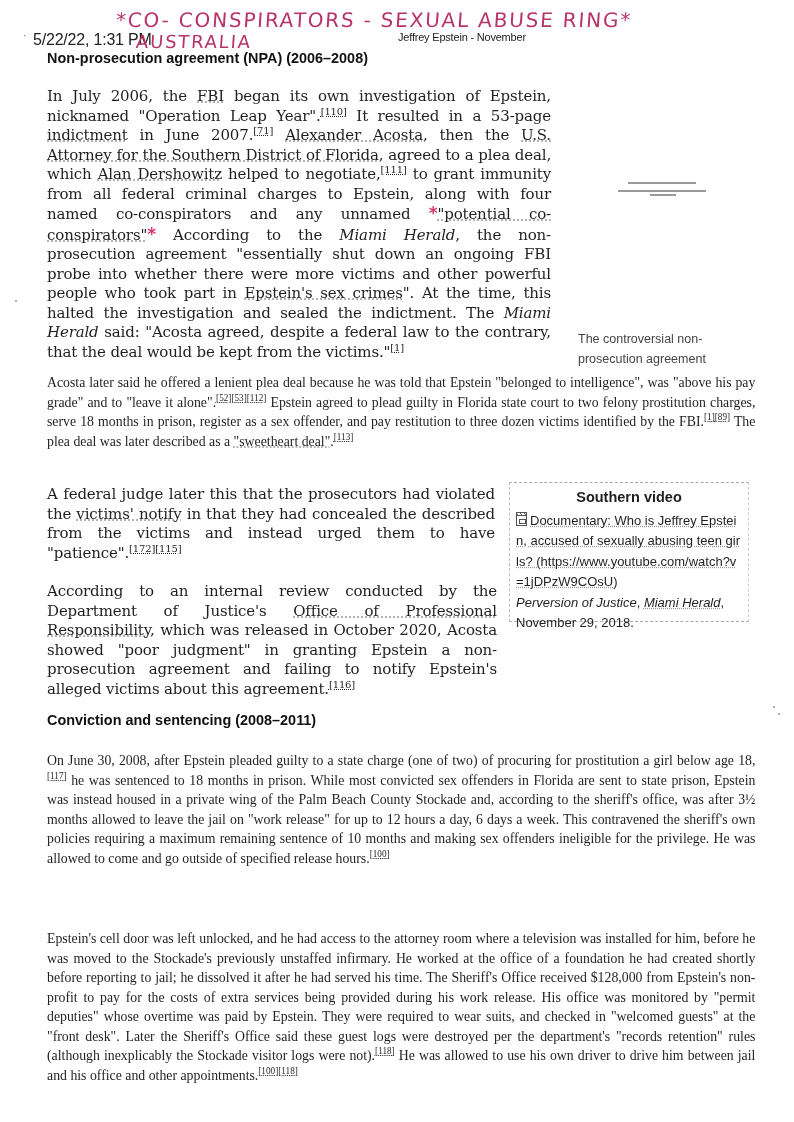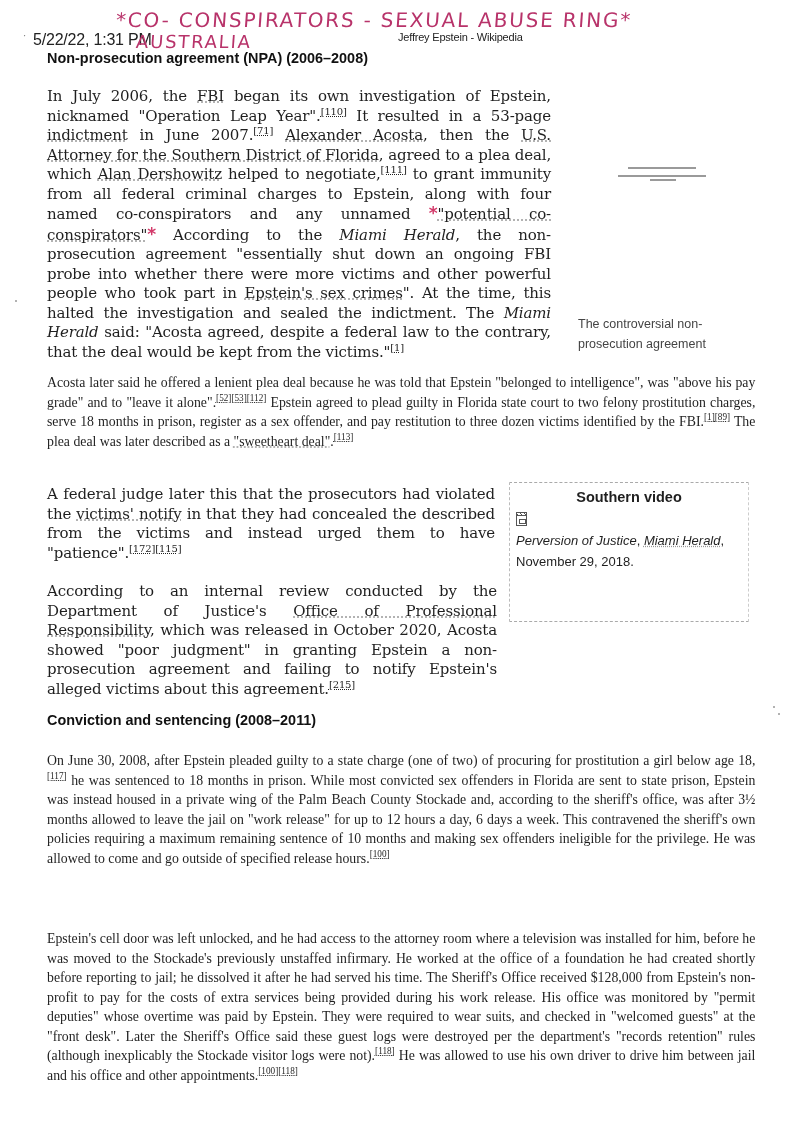--- a/index.html
+++ b/index.html
@@ -37,21 +37,21 @@
   #p-npa4 { left: 47px; top: 582px; width: 450px; }
   #p-conv1 { left: 47px; top: 751px; width: 770px; }
   #p-conv2 { left: 47px; top: 929px; width: 770px; }
 
   .lnk { text-decoration: underline; text-decoration-style: dotted; text-decoration-color: #999; color: #1f1f1f; }
   sup { font-size: 10px; line-height: 0; vertical-align: super; }
   sup .lnk { text-decoration: underline; text-decoration-style: dotted; }
   .mark { color: #d33a6a; font-family: "DejaVu Sans", sans-serif; font-size: 17px; font-weight: bold; }
 
   
-  #figure { left: 578px; top: 85px; width: 200px; height: 270px; }
+  #figure { left: 578px; top: 100px; width: 200px; height: 270px; }
   #fig-thumb { position: absolute; left: 0; top: 0; width: 200px; height: 210px; background: #fff; }
   .thumb-line { position: absolute; height: 2px; background: #9a9a9a; }
   #fig-caption { position: absolute; left: 0; top: 229px; font-family: "Liberation Sans", sans-serif; font-size: 12.5px; line-height: 20px; color: #444; }
 
   
   #ext-video {
     left: 509px; top: 482px; width: 240px; height: 140px;
     border-top: 1px dashed #aaa; border-bottom: 1px dashed #aaa;
     border-left: 1px dashed #bbb; border-right: 1px dashed #ccc;
     font-family: "Liberation Sans", sans-serif; font-size: 13px; line-height: 20.5px; color: #1f1f1f;
@@ -65,21 +65,21 @@
      background: repeating-linear-gradient(45deg, #555 0 1px, #fff 1px 3px); }
   .film-icon::after { content: ""; position: absolute; left: 2px; top: 3px; width: 5px; height: 3px; border: 1px solid #555; }
 
   .speck { position: absolute; width: 2px; height: 2px; background: #999; border-radius: 1px; }
 </style>
 </head>
 <body>
 
 <span class="abs" id="hdr-dot">·</span>
 <div class="abs" id="hdr-date">5/22/22, 1:31 PM</div>
-<div class="abs" id="hdr-title">Jeffrey Epstein - Wikipedia</div>
+<div class="abs" id="hdr-title">Jeffrey Epstein - November</div>
 
 <div class="abs hand" id="hand-line1">*CO- CONSPIRATORS - SEXUAL ABUSE RING*</div>
 <div class="abs hand" id="hand-line2">AUSTRALIA</div>
 
 <h2 class="abs" id="h-npa">Non-prosecution agreement (NPA) (2006–2008)</h2>
 
 <p class="abs body1" id="p-npa1">
   <span>In July 2006, the </span><a class="lnk">FBI</a><span> began its own investigation of Epstein, nicknamed "Operation Leap Year".</span><sup><a class="lnk">[110]</a></sup><span> It resulted in a 53-page </span><a class="lnk">indictment</a><span> in June 2007.</span><sup><a class="lnk">[71]</a></sup><span> </span><a class="lnk">Alexander Acosta</a><span>, then the </span><a class="lnk">U.S. Attorney for the Southern District of Florida</a><span>, agreed to a plea deal, which </span><a class="lnk">Alan Dershowitz</a><span> helped to negotiate,</span><sup><a class="lnk">[111]</a></sup><span> to grant immunity from all federal criminal charges to Epstein, along with four named co-conspirators and any unnamed </span><span class="mark">*</span><a class="lnk">"potential co-conspirators"</a><span class="mark">*</span><span> According to the </span><i>Miami Herald</i><span>, the non-prosecution agreement "essentially shut down an ongoing FBI probe into whether there were more victims and other powerful people who took part in </span><a class="lnk">Epstein's sex crimes</a><span>". At the time, this halted the investigation and sealed the indictment. The </span><i>Miami Herald</i><span> said: "Acosta agreed, despite a federal law to the contrary, that the deal would be kept from the victims."</span><sup><a class="lnk">[1]</a></sup>
 </p>
 
@@ -96,27 +96,27 @@
   <span>Acosta later said he offered a lenient plea deal because he was told that Epstein "belonged to intelligence", was "above his pay grade" and to "leave it alone".</span><sup><a class="lnk">[52]</a><a class="lnk">[53]</a><a class="lnk">[112]</a></sup><span> Epstein agreed to plead guilty in Florida state court to two felony prostitution charges, serve 18 months in prison, register as a sex offender, and pay restitution to three dozen victims identified by the FBI.</span><sup><a class="lnk">[1]</a><a class="lnk">[89]</a></sup><span> The plea deal was later described as a </span><a class="lnk">"sweetheart deal"</a><span>.</span><sup><a class="lnk">[113]</a></sup>
 </p>
 
 <p class="abs body1" id="p-npa3">
   <span>A federal judge later this that the prosecutors had violated the </span><a class="lnk">victims' notify</a><span> in that they had concealed the described from the victims and instead urged them to have "patience".</span><sup><a class="lnk">[172]</a><a class="lnk">[115]</a></sup>
 </p>
 
 <div class="abs" id="ext-video">
   <div id="ext-video-title">Southern video</div>
   <span class="ev-text">
-    <span class="film-icon"></span><br>
+    <span class="film-icon"></span><a class="ev-lnk" style="word-break:break-all;">Documentary: Who is Jeffrey Epstein, accused of sexually abusing teen girls? (https://www.youtube.com/watch?v=1jDPzW9COsU)</a><br>
     <i class="ev-lnk" style="text-decoration:none;">Perversion of Justice</i><span>, </span><i class="ev-lnk">Miami Herald</i><span>, November 29, 2018.</span>
   </span>
 </div>
 
 <p class="abs body1" id="p-npa4">
-  <span>According to an internal review conducted by the Department of Justice's </span><a class="lnk">Office of Professional Responsibility</a><span>, which was released in October 2020, Acosta showed "poor judgment" in granting Epstein a non-prosecution agreement and failing to notify Epstein's alleged victims about this agreement.</span><sup><a class="lnk">[215]</a></sup>
+  <span>According to an internal review conducted by the Department of Justice's </span><a class="lnk">Office of Professional Responsibility</a><span>, which was released in October 2020, Acosta showed "poor judgment" in granting Epstein a non-prosecution agreement and failing to notify Epstein's alleged victims about this agreement.</span><sup><a class="lnk">[116]</a></sup>
 </p>
 
 <h2 class="abs" id="h-conv">Conviction and sentencing (2008–2011)</h2>
 
 <p class="abs body2" id="p-conv1">
   <span>On June 30, 2008, after Epstein pleaded guilty to a state charge (one of two) of procuring for prostitution a girl below age 18,</span><sup><a class="lnk">[117]</a></sup><span> he was sentenced to 18 months in prison. While most convicted sex offenders in Florida are sent to state prison, Epstein was instead housed in a private wing of the Palm Beach County Stockade and, according to the sheriff's office, was after 3½ months allowed to leave the jail on "work release" for up to 12 hours a day, 6 days a week. This contravened the sheriff's own policies requiring a maximum remaining sentence of 10 months and making sex offenders ineligible for the privilege. He was allowed to come and go outside of specified release hours.</span><sup><a class="lnk">[100]</a></sup>
 </p>
 
 <p class="abs body2" id="p-conv2">
   <span>Epstein's cell door was left unlocked, and he had access to the attorney room where a television was installed for him, before he was moved to the Stockade's previously unstaffed infirmary. He worked at the office of a foundation he had created shortly before reporting to jail; he dissolved it after he had served his time. The Sheriff's Office received $128,000 from Epstein's non-profit to pay for the costs of extra services being provided during his work release. His office was monitored by "permit deputies" whose overtime was paid by Epstein. They were required to wear suits, and checked in "welcomed guests" at the "front desk". Later the Sheriff's Office said these guest logs were destroyed per the department's "records retention" rules (although inexplicably the Stockade visitor logs were not).</span><sup><a class="lnk">[118]</a></sup><span> He was allowed to use his own driver to drive him between jail and his office and other appointments.</span><sup><a class="lnk">[100]</a><a class="lnk">[118]</a></sup>

